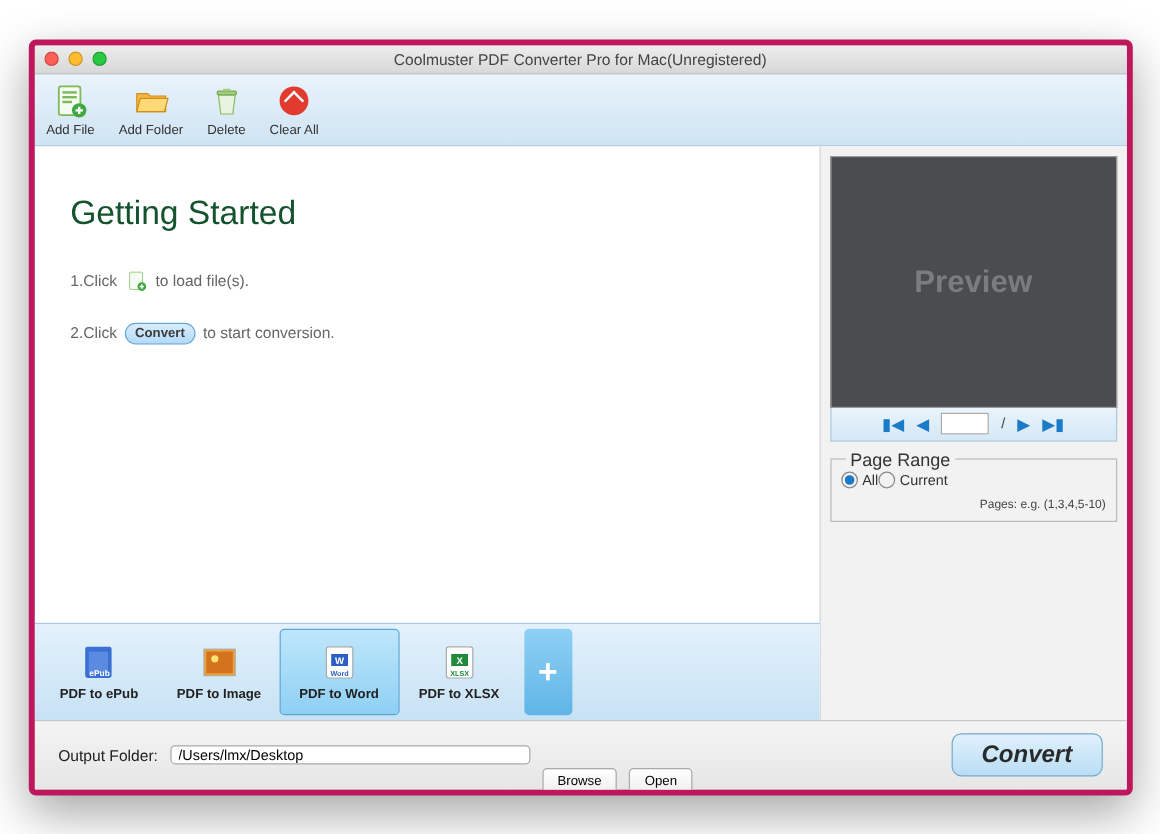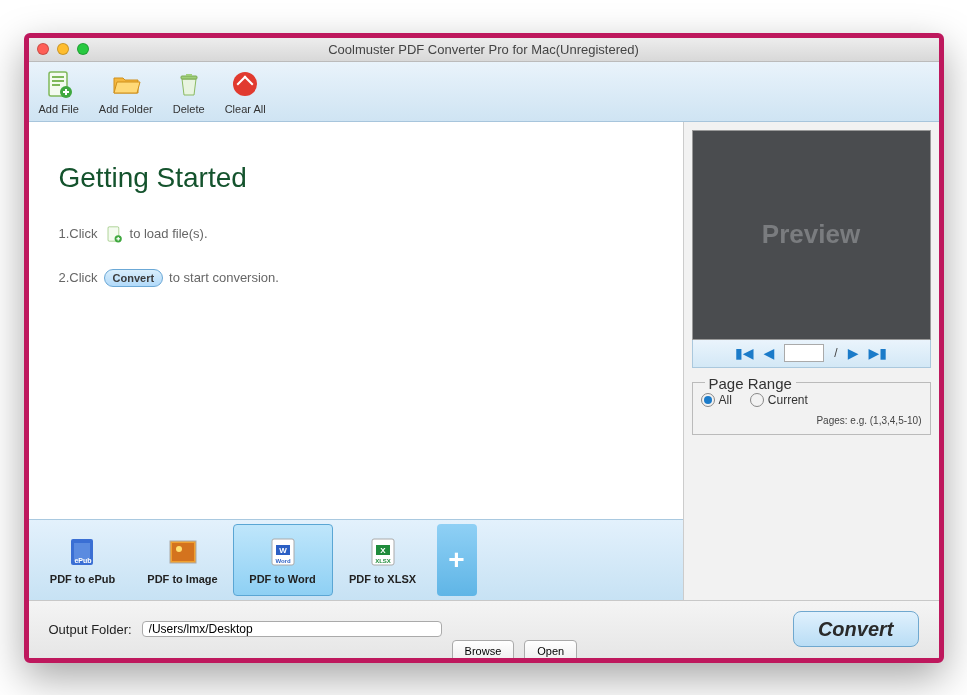--- a/index.html
+++ b/index.html
@@ -75,21 +75,21 @@
   .pager-btn { color:#1b7bc9; cursor:pointer; font-size:14px; }
   .page-input { width:40px; height:18px; border:1px solid #aaa; font-size:11px; text-align:center;}
   .page-sep { font-size:12px; color:#444;}
   .range-box {
     margin-top:14px; border:1px solid #bbb; padding:10px 8px 8px; position:relative;
     background:#f2f2f2; font-size:12px; color:#333;
   }
   .range-box .legend {
     position:absolute; top:-8px; left:12px; background:#f2f2f2; padding:0 4px; font-size:15px;
   }
-  .range-row { display:flex; align-items:center; gap:18px; margin-bottom:8px;}
+  .range-row { display:flex; align-items:center; margin-bottom:8px;}
   .radio { display:flex; align-items:center; gap:4px; cursor:pointer;}
   .radio-dot { width:14px; height:14px; border:1px solid #888; border-radius:50%; display:inline-flex; align-items:center; justify-content:center;}
   .radio-dot.sel::after { content:""; width:8px; height:8px; background:#1b7bc9; border-radius:50%;}
   .range-input { flex:1; height:20px; border:1px solid #bbb; background:#fff;}
   .hint { font-size:10px; color:#444; text-align:right; margin-top:6px;}
   .bottom {
     height:58px; background:linear-gradient(#f4f4f4,#e6e6e6);
     border-top:1px solid #c8c8c8;
     display:flex; align-items:center; padding:0 20px; gap:10px;
   }

